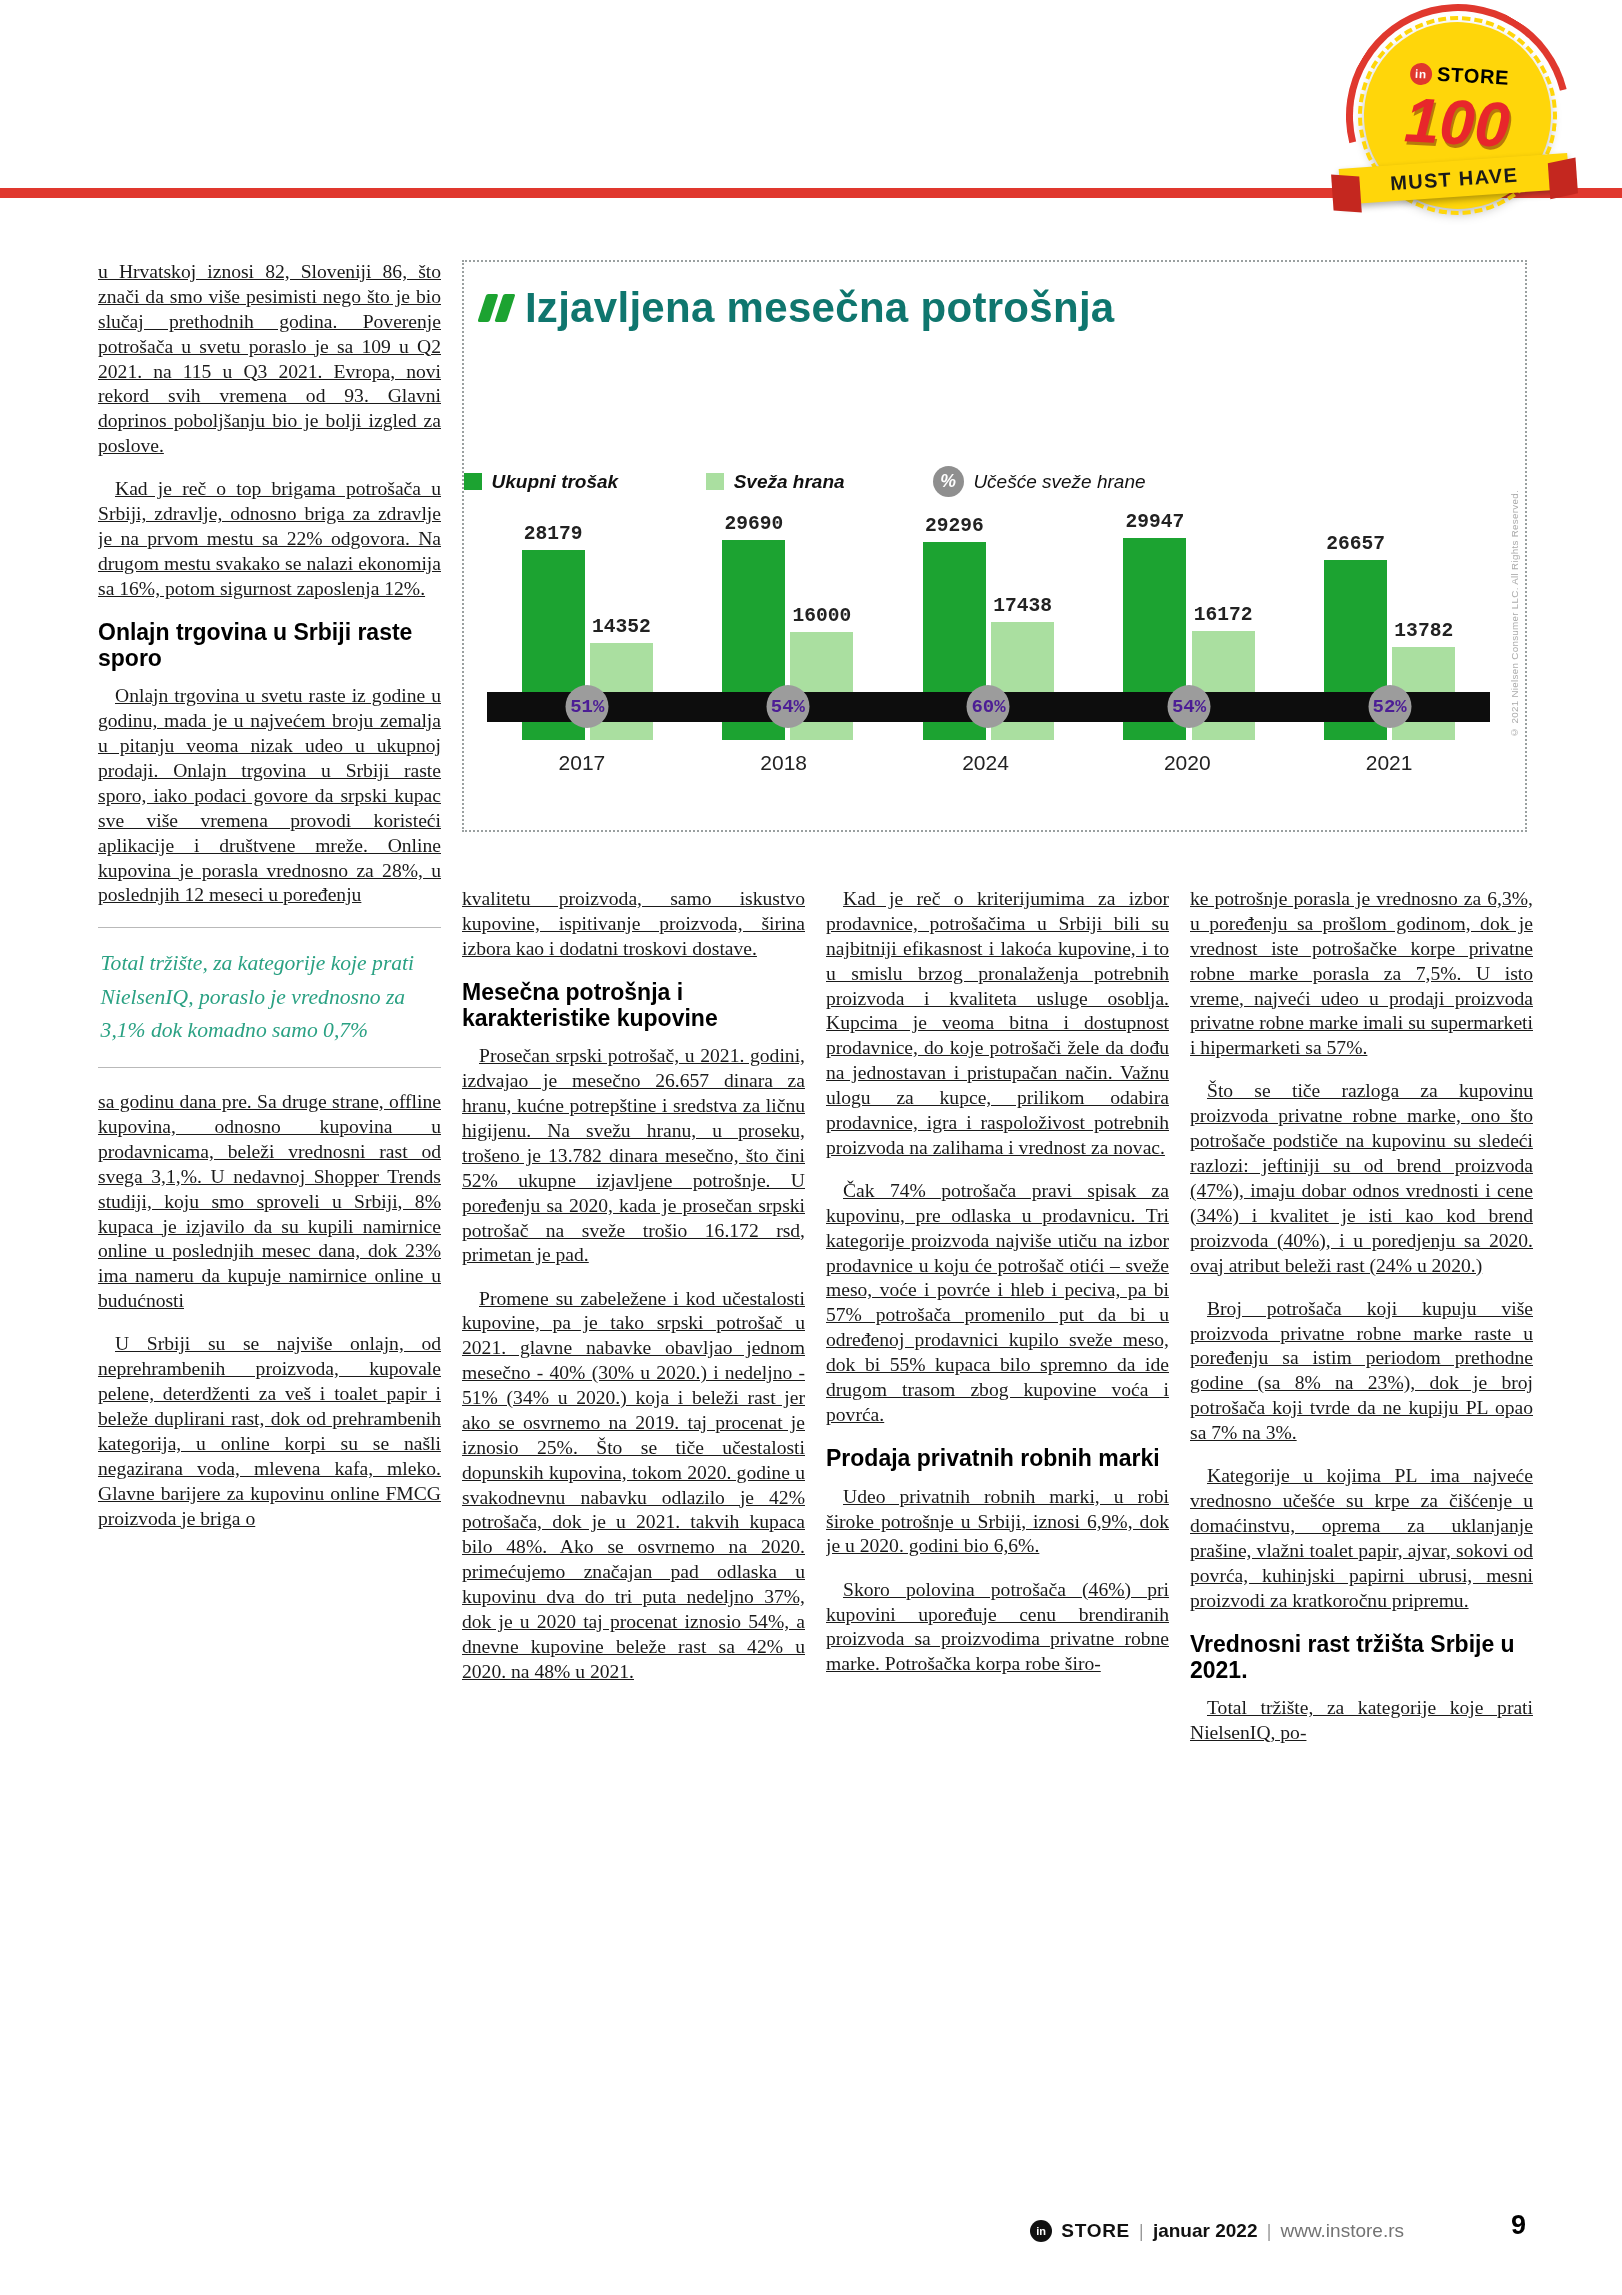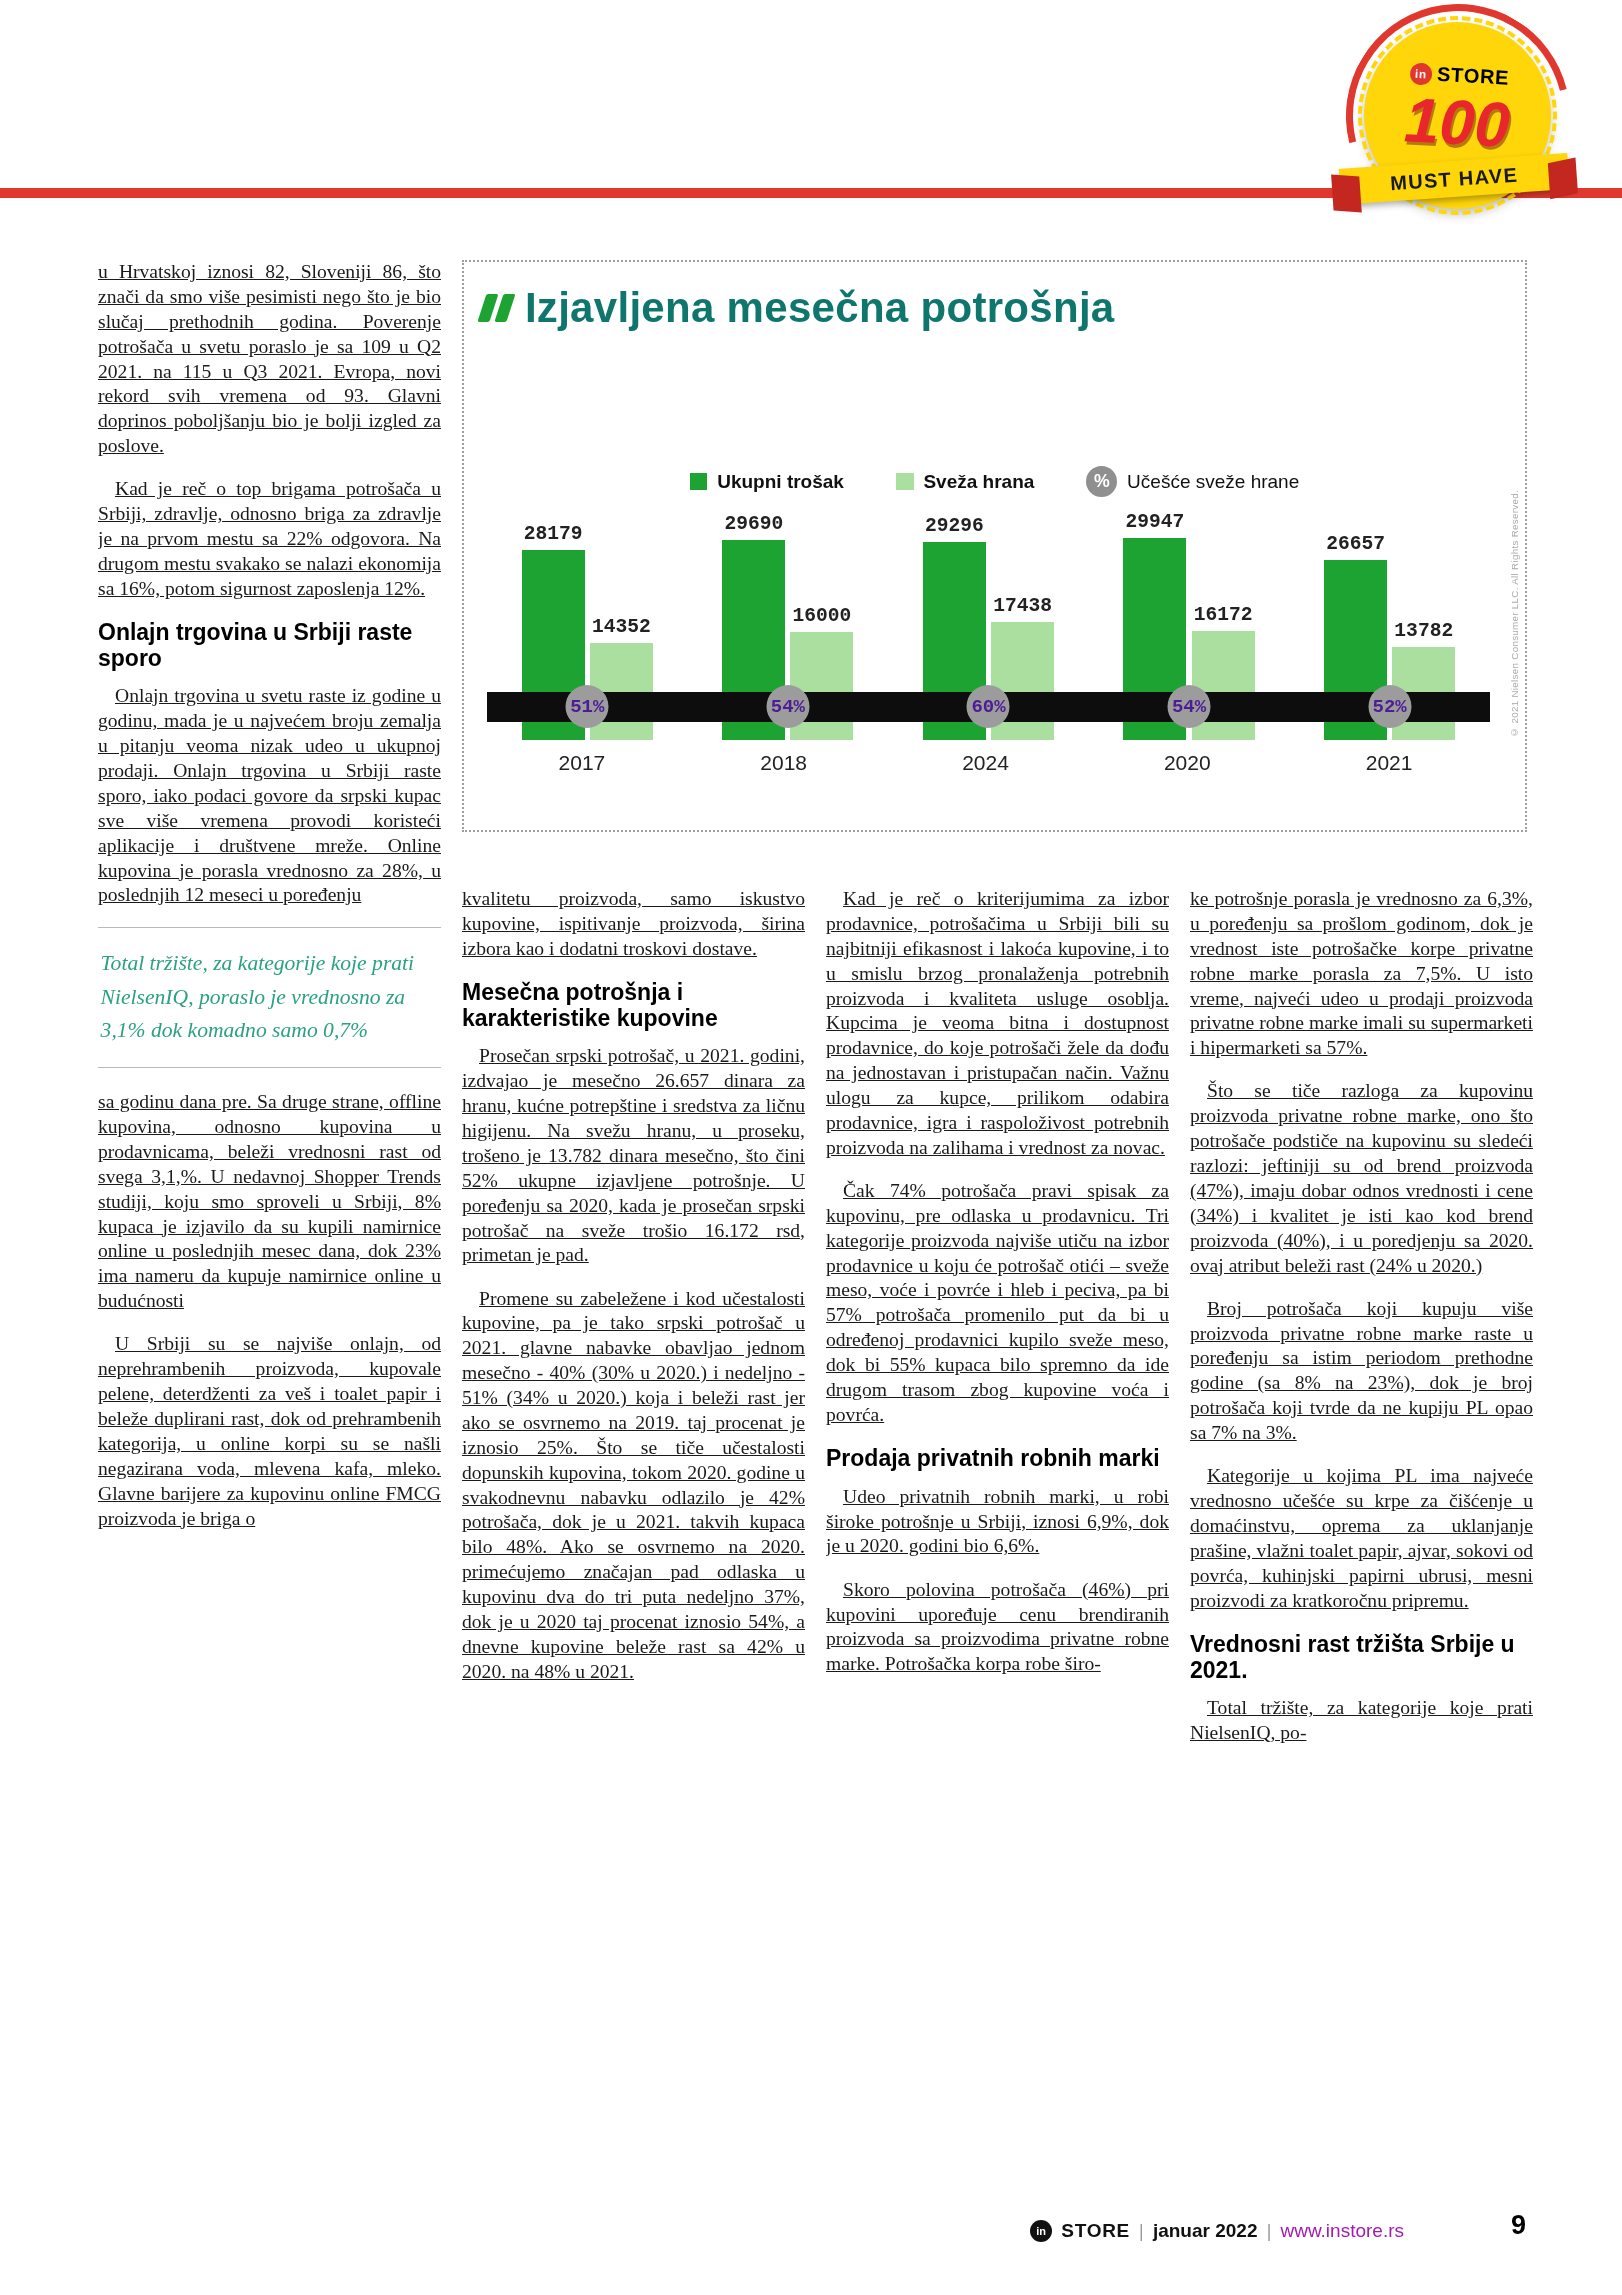--- a/index.html
+++ b/index.html
@@ -19,21 +19,21 @@
   .badge-ribbon::before,.badge-ribbon::after{content:"";position:absolute;top:6.5px;width:27.5px;height:100%;background:#c4271f;z-index:-1;}
   .badge-ribbon::before{left:-7.9px;transform:skewY(8deg);}
   .badge-ribbon::after{right:-7.9px;transform:skewY(-8deg);}
 
   
   .chart{position:absolute;left:462px;top:260px;width:1065px;height:572px;border:2px dotted #9aa0a0;background:#fff;box-sizing:border-box;font-family:"Liberation Sans",sans-serif;z-index:2;}
   .chart-title-row{position:absolute;top:22px;left:18.3px;display:flex;align-items:center;gap:14.4px;}
   .quote-icon{display:flex;gap:4.6px;}
   .quote-icon span{width:11.8px;height:27.5px;background:#1ca331;transform:skewX(-18deg);border-radius:2px;}
   .chart-title{font-size:42px;font-weight:700;color:#0f766e;letter-spacing:0.3px;}
-  .chart-legend{position:absolute;top:204px;left:0;right:0;display:flex;align-items:center;justify-content:center;gap:52px;font-size:19px;font-weight:700;color:#111;}
+  .chart-legend{position:absolute;top:204px;left:0;right:0;display:flex;align-items:center;justify-content:flex-start;gap:88px;font-size:19px;font-weight:700;color:#111;font-style:italic;}
   .legend-item{display:flex;align-items:center;}
   .legend-swatch{width:17.7px;height:17.7px;display:inline-block;margin-right:9.8px;}
   .legend-pct-circle{width:31px;height:31px;border-radius:50%;background:#8f8f8f;color:#fff;display:inline-flex;align-items:center;justify-content:center;font-weight:700;font-size:17.7px;margin-right:9.8px;}
   .legend-item:last-child{font-weight:500;}
   .chart-plot{position:absolute;left:23px;right:35px;top:262px;height:216px;font-family:Liberation Mono, monospace;}
   .plot-groups{display:flex;height:100%;}
   .bar-group{flex:1;display:flex;align-items:flex-end;justify-content:center;gap:5.2px;position:relative;}
   .bar-wrap{display:flex;flex-direction:column;align-items:center;justify-content:flex-end;}
   .bar-value{font-size:19.6px;font-weight:600;color:#222;margin-bottom:5.2px;white-space:nowrap;}
   .bar{width:63px;z-index:1;}
@@ -53,21 +53,21 @@
   .body-p.no-indent{text-indent:0;}
   .col-heading{font-family:"Liberation Sans",sans-serif;font-size:23px;line-height:1.12;font-weight:700;margin:5.2px 0 13px 0;color:#000;}
   .pull-quote{font-style:italic;font-size:21.6px;line-height:1.55;color:#2aa183;text-align:left;border-top:1.3px solid #b9b9b9;border-bottom:1.3px solid #b9b9b9;padding:19.6px 2.6px;margin:9.2px 0 22px 0;}
 
   
   .footer-meta{position:absolute;top:2220px;right:219px;display:flex;align-items:center;gap:9.2px;font-family:"Liberation Sans",sans-serif;font-size:19px;color:#111;}
   .footer-logo{width:22px;height:22px;border-radius:50%;background:#111;color:#fff;font-size:11px;font-weight:700;display:flex;align-items:center;justify-content:center;}
   .footer-brand{font-weight:800;letter-spacing:0.7px;}
   .sep{color:#999;font-weight:300;font-size:17.7px;}
   .footer-date{font-weight:700;}
-  .footer-url{font-weight:400;color:#a21caf;}
+  .footer-url{font-weight:400;color:#737373;}
   .page-number{position:absolute;top:2210px;right:97px;font-size:27px;font-weight:700;font-family:"Liberation Sans",sans-serif;color:#000;}
 </style>
 </head>
 <body>
 
 <div class="page">
 
   <div class="red-rule"></div>
 
   <div class="badge">

